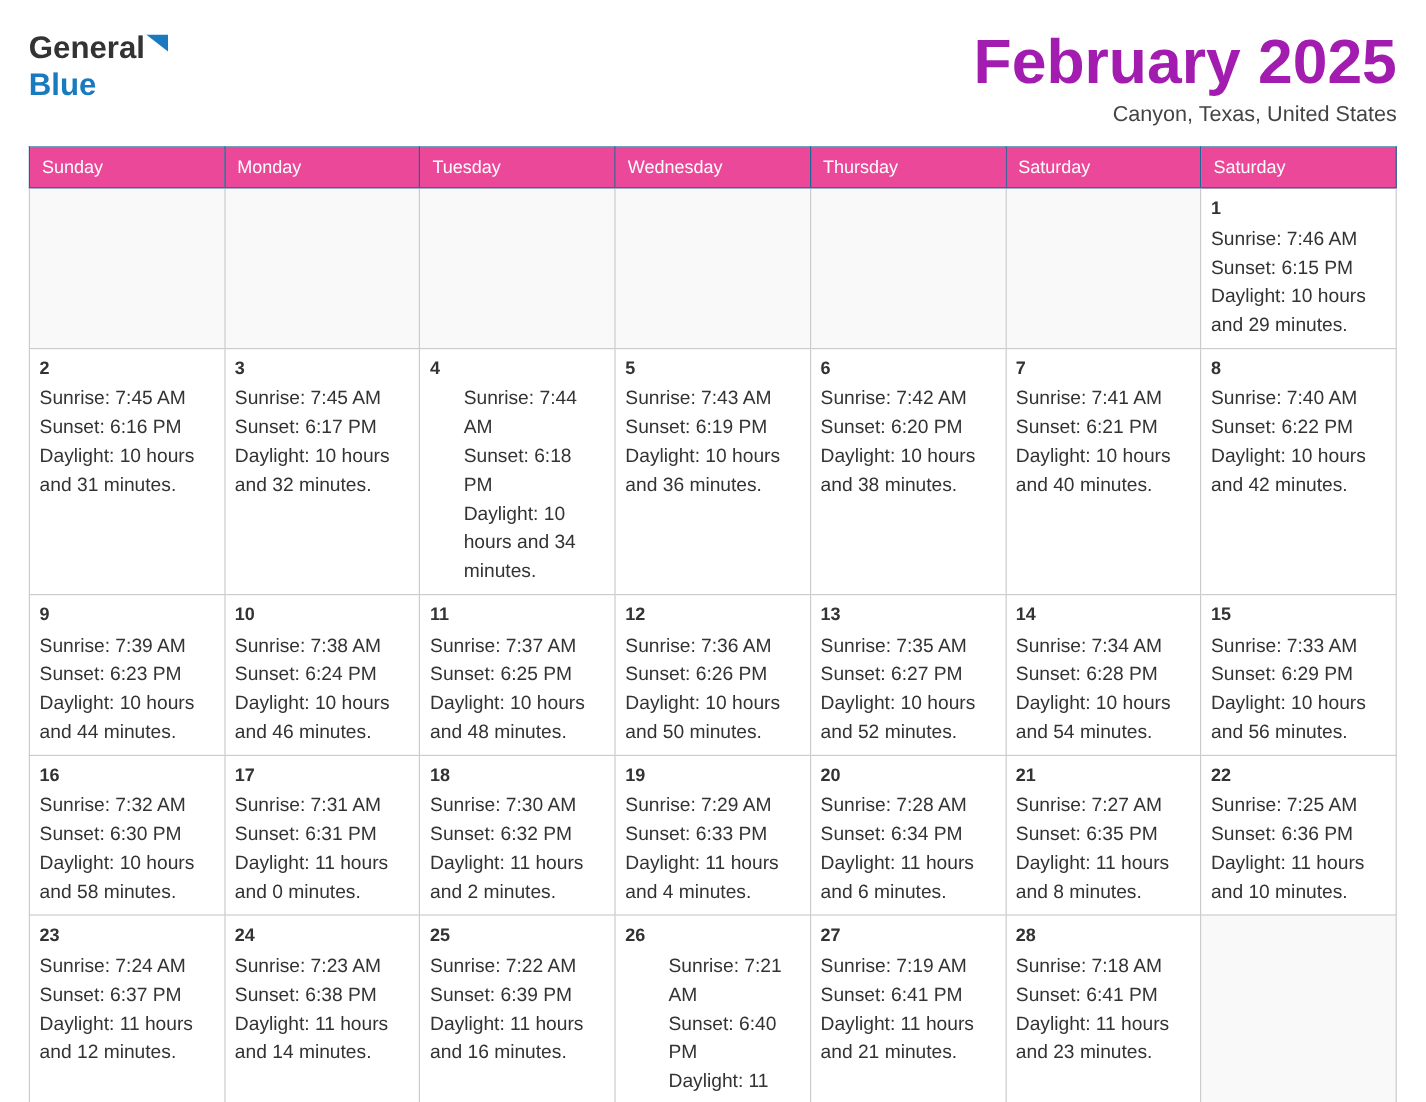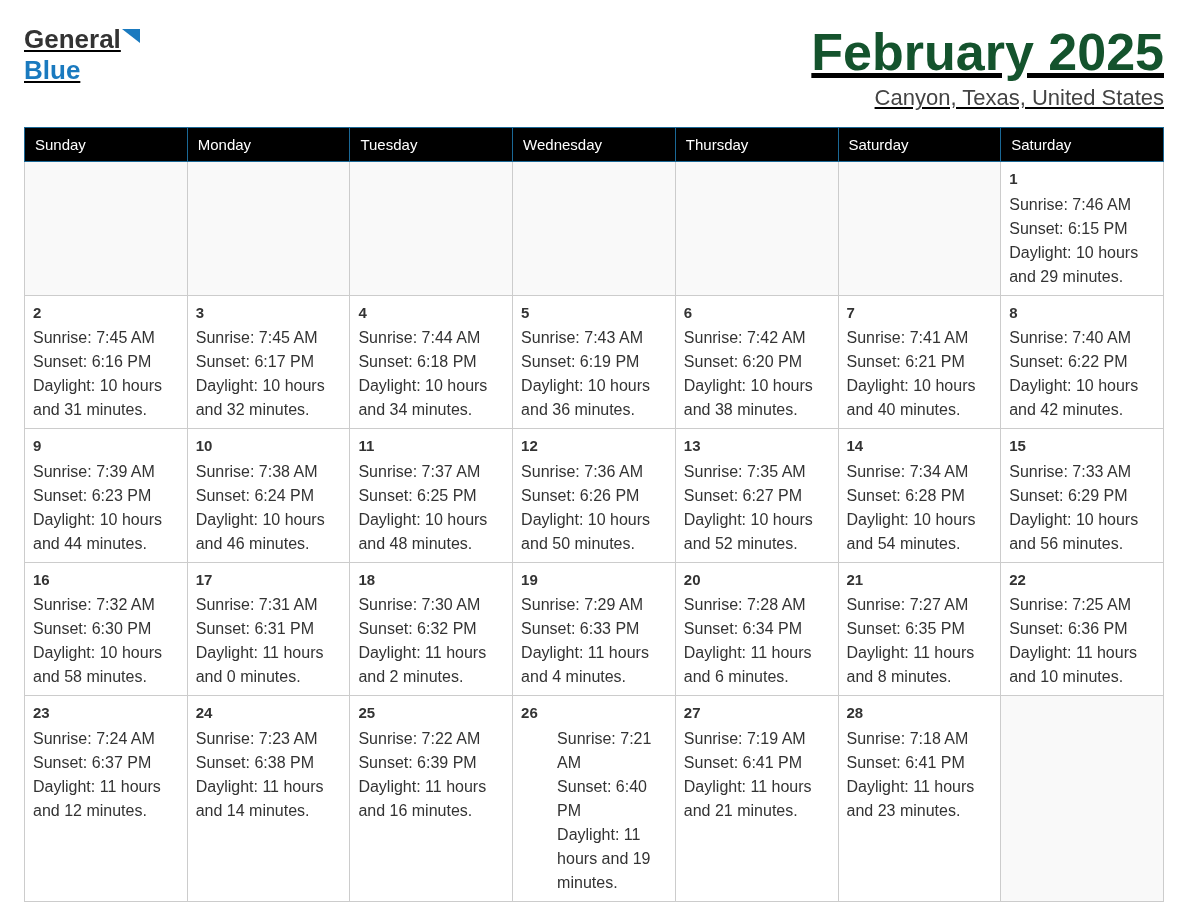--- a/index.html
+++ b/index.html
@@ -8,47 +8,46 @@
       background: #fff;
       padding: 24px;
       width: 1188px;
       min-height: 918px;
     }
     .header {
       display: flex;
       justify-content: space-between;
       align-items: flex-start;
       margin-bottom: 16px;
-      text-decoration: underline;
     }
     .logo {
       display: flex;
       flex-direction: column;
       align-items: flex-start;
     }
     .title-area {
       text-align: right;
     }
     .month-title {
       font-size: 52px;
       font-weight: bold;
-      color: #14532d;
+      color: #a21caf;
       line-height: 1.1;
     }
     .location {
-      font-size: 22px;
+      font-size: 18px;
       color: #444;
       margin-top: 4px;
     }
     .calendar {
       width: 100%;
       border-collapse: collapse;
     }
     .calendar thead tr th {
-      background-color: #000000;
+      background-color: #ec4899;
       color: #fff;
       font-size: 15px;
       font-weight: normal;
       padding: 8px 10px;
       border: 1px solid #1a6896;
       text-align: left;
     }
     .calendar tbody tr td {
       border: 1px solid #ccc;
       vertical-align: top;
@@ -158,21 +157,21 @@
 Daylight: 10 hours and 31 minutes.</div>
         </td>
         <td>
           <span class="day-number">3</span>
           <div class="day-info" style="white-space: pre-line;">Sunrise: 7:45 AM
 Sunset: 6:17 PM
 Daylight: 10 hours and 32 minutes.</div>
         </td>
         <td>
           <span class="day-number">4</span>
-          <div class="day-info" style="white-space: pre-line;">Sunrise: 7:44 AM
+          <div class="day-info" style="white-space: pre-line; margin-left: 28px;">Sunrise: 7:44 AM
 Sunset: 6:18 PM
 Daylight: 10 hours and 34 minutes.</div>
         </td>
         <td>
           <span class="day-number">5</span>
           <div class="day-info" style="white-space: pre-line;">Sunrise: 7:43 AM
 Sunset: 6:19 PM
 Daylight: 10 hours and 36 minutes.</div>
         </td>
         <td>

